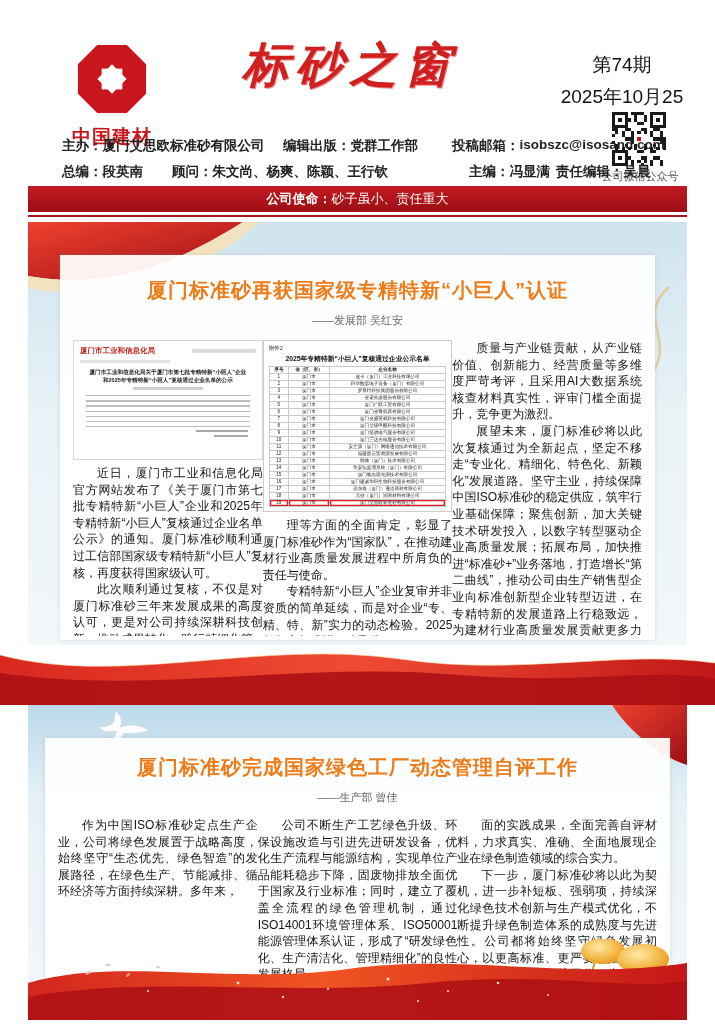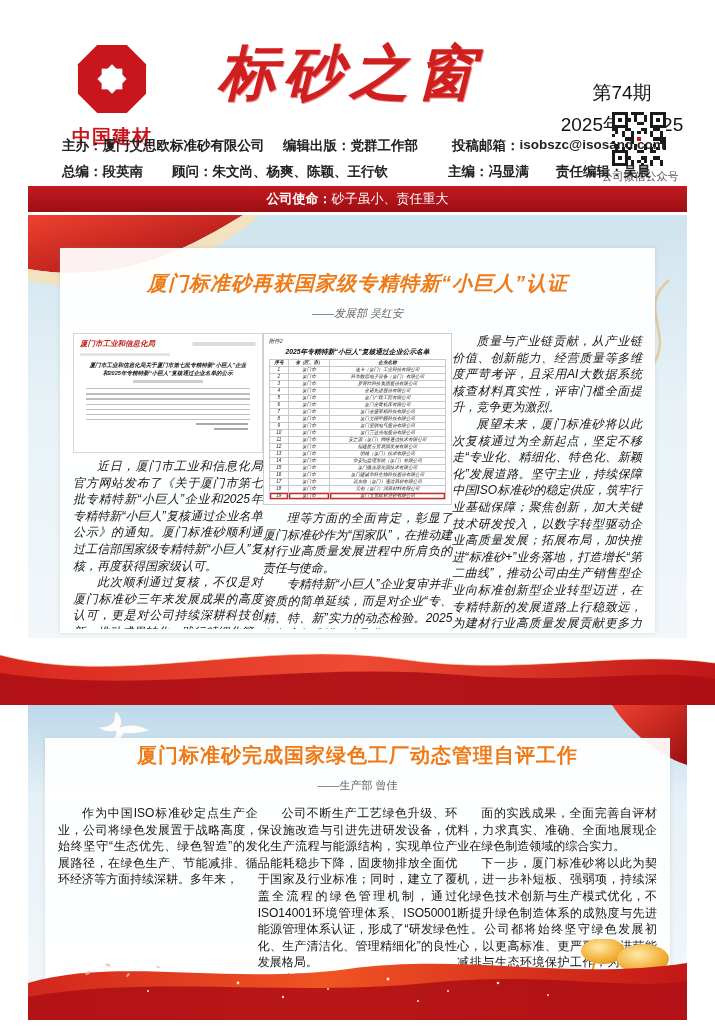--- a/index.html
+++ b/index.html
@@ -3,55 +3,55 @@
 <meta charset="utf-8">
 <style>
   html,body{margin:0;padding:0;background:#e9e9e9;}
   .page{position:relative;width:715px;height:1032px;background:#fff;margin:0 auto;
         font-family:"Liberation Sans","DejaVu Sans",sans-serif;overflow:hidden;}
   
   .logo{position:absolute;left:58px;top:42px;width:108px;text-align:center;}
   .logo .logo-cn{margin-top:4px;font-size:19px;font-weight:bold;color:#c9161d;letter-spacing:1px;}
   .nl-title{position:absolute;left:150px;top:34px;width:400px;text-align:center;
             font-family:"DejaVu Serif","Liberation Serif",serif;font-style:italic;font-weight:bold;
-            font-size:59px;color:#cf1f1f;letter-spacing:7px;text-shadow:1px 1px 0 #e88;}
-  .issue-block{position:absolute;left:552px;top:52px;width:140px;text-align:center;color:#111;margin-top:28px;}
+            font-size:47px;color:#cf1f1f;letter-spacing:7px;text-shadow:1px 1px 0 #e88;}
+  .issue-block{position:absolute;left:552px;top:52px;width:140px;text-align:center;color:#111;}
   .issue-no{font-size:19px;margin-bottom:6px;}
   .issue-date{font-size:19px;}
   .qr{position:absolute;left:612px;top:112px;width:54px;height:54px;background:#fff;
       display:grid;grid-template-columns:repeat(17,1fr);grid-template-rows:repeat(17,1fr);}
   .qr i{display:block;}
   .qr i.b{background:#1a1a1a;}
   .qr i.r{background:#c9161d;}
   .qr-caption{position:absolute;left:596px;top:169px;width:88px;text-align:center;font-size:11px;color:#555;}
   .info-row{position:absolute;left:0;width:600px;font-size:13.5px;font-weight:600;color:#222;}
   .info-row span{position:absolute;white-space:nowrap;}
   .r1{top:137px;}
   .r2{top:163px;}
   .p-host{left:62px}.p-pub{left:283px}.p-mail{left:452px}
-  .p-chief{left:62px}.p-adv{left:172px}.p-editor{left:448px}.p-duty{left:556px}
+  .p-chief{left:62px}.p-adv{left:172px}.p-editor{left:469px}.p-duty{left:556px}
   
   .banner{position:absolute;left:28px;top:186px;width:659px;height:26px;
           background:linear-gradient(#c41a20,#9b0f14);color:#fff;display:flex;align-items:center;
           justify-content:center;gap:9px;font-size:13px;white-space:nowrap;}
   .banner b{font-weight:bold;}
   .banner .val{font-weight:normal;font-family:"Liberation Serif","DejaVu Serif",serif;}
   .redlines{position:absolute;left:28px;top:215px;width:659px;height:5px;
             border-top:2px solid #a8161b;border-bottom:1.5px solid #a8161b;}
   
   .section{position:absolute;left:28px;width:659px;overflow:hidden;
            background:linear-gradient(180deg,#cfe4ee 0%,#e8f2f7 45%,#f2f7fa 100%);}
-  .sec1{top:215px;height:423px;font-style:italic;}
+  .sec1{top:222px;height:423px;}
   .sec2{top:705px;height:315px;background:linear-gradient(180deg,#bcd9ea 0%,#e6f1f7 30%,#f4f8fb 100%);}
   .panel{position:absolute;background:rgba(255,255,255,.94);box-shadow:0 0 4px rgba(120,140,150,.25);}
   .panel1{left:32px;top:33px;width:595px;height:385px;}
   .panel2{left:17px;top:33px;width:625px;height:275px;}
   .art-title{margin:0;text-align:center;font-size:20px;font-weight:bold;color:#ee7b17;letter-spacing:1px;}
   .panel1 .art-title{padding-top:22px;}
-  .panel2 .art-title{padding-top:4px;}
+  .panel2 .art-title{padding-top:16px;}
   .byline{margin-top:9px;text-align:center;font-size:11px;color:#666;}
   .cols{display:flex;padding:0 13px;margin-top:12px;overflow:hidden;justify-content:center;}
   .panel1 .cols{height:296px;}
   .panel2 .cols{height:196px;}
   .col{flex:1;min-width:0;}
   .col p{margin:0;font-size:12px;line-height:16.6px;text-align:justify;text-indent:2em;color:#141414;}
   
   .shot{height:120px;border:1px solid #d6d6d6;background:#fff;margin-bottom:5px;padding:5px 6px;
         box-sizing:border-box;overflow:hidden;}
   .shot-head{display:flex;align-items:center;justify-content:space-between;}

